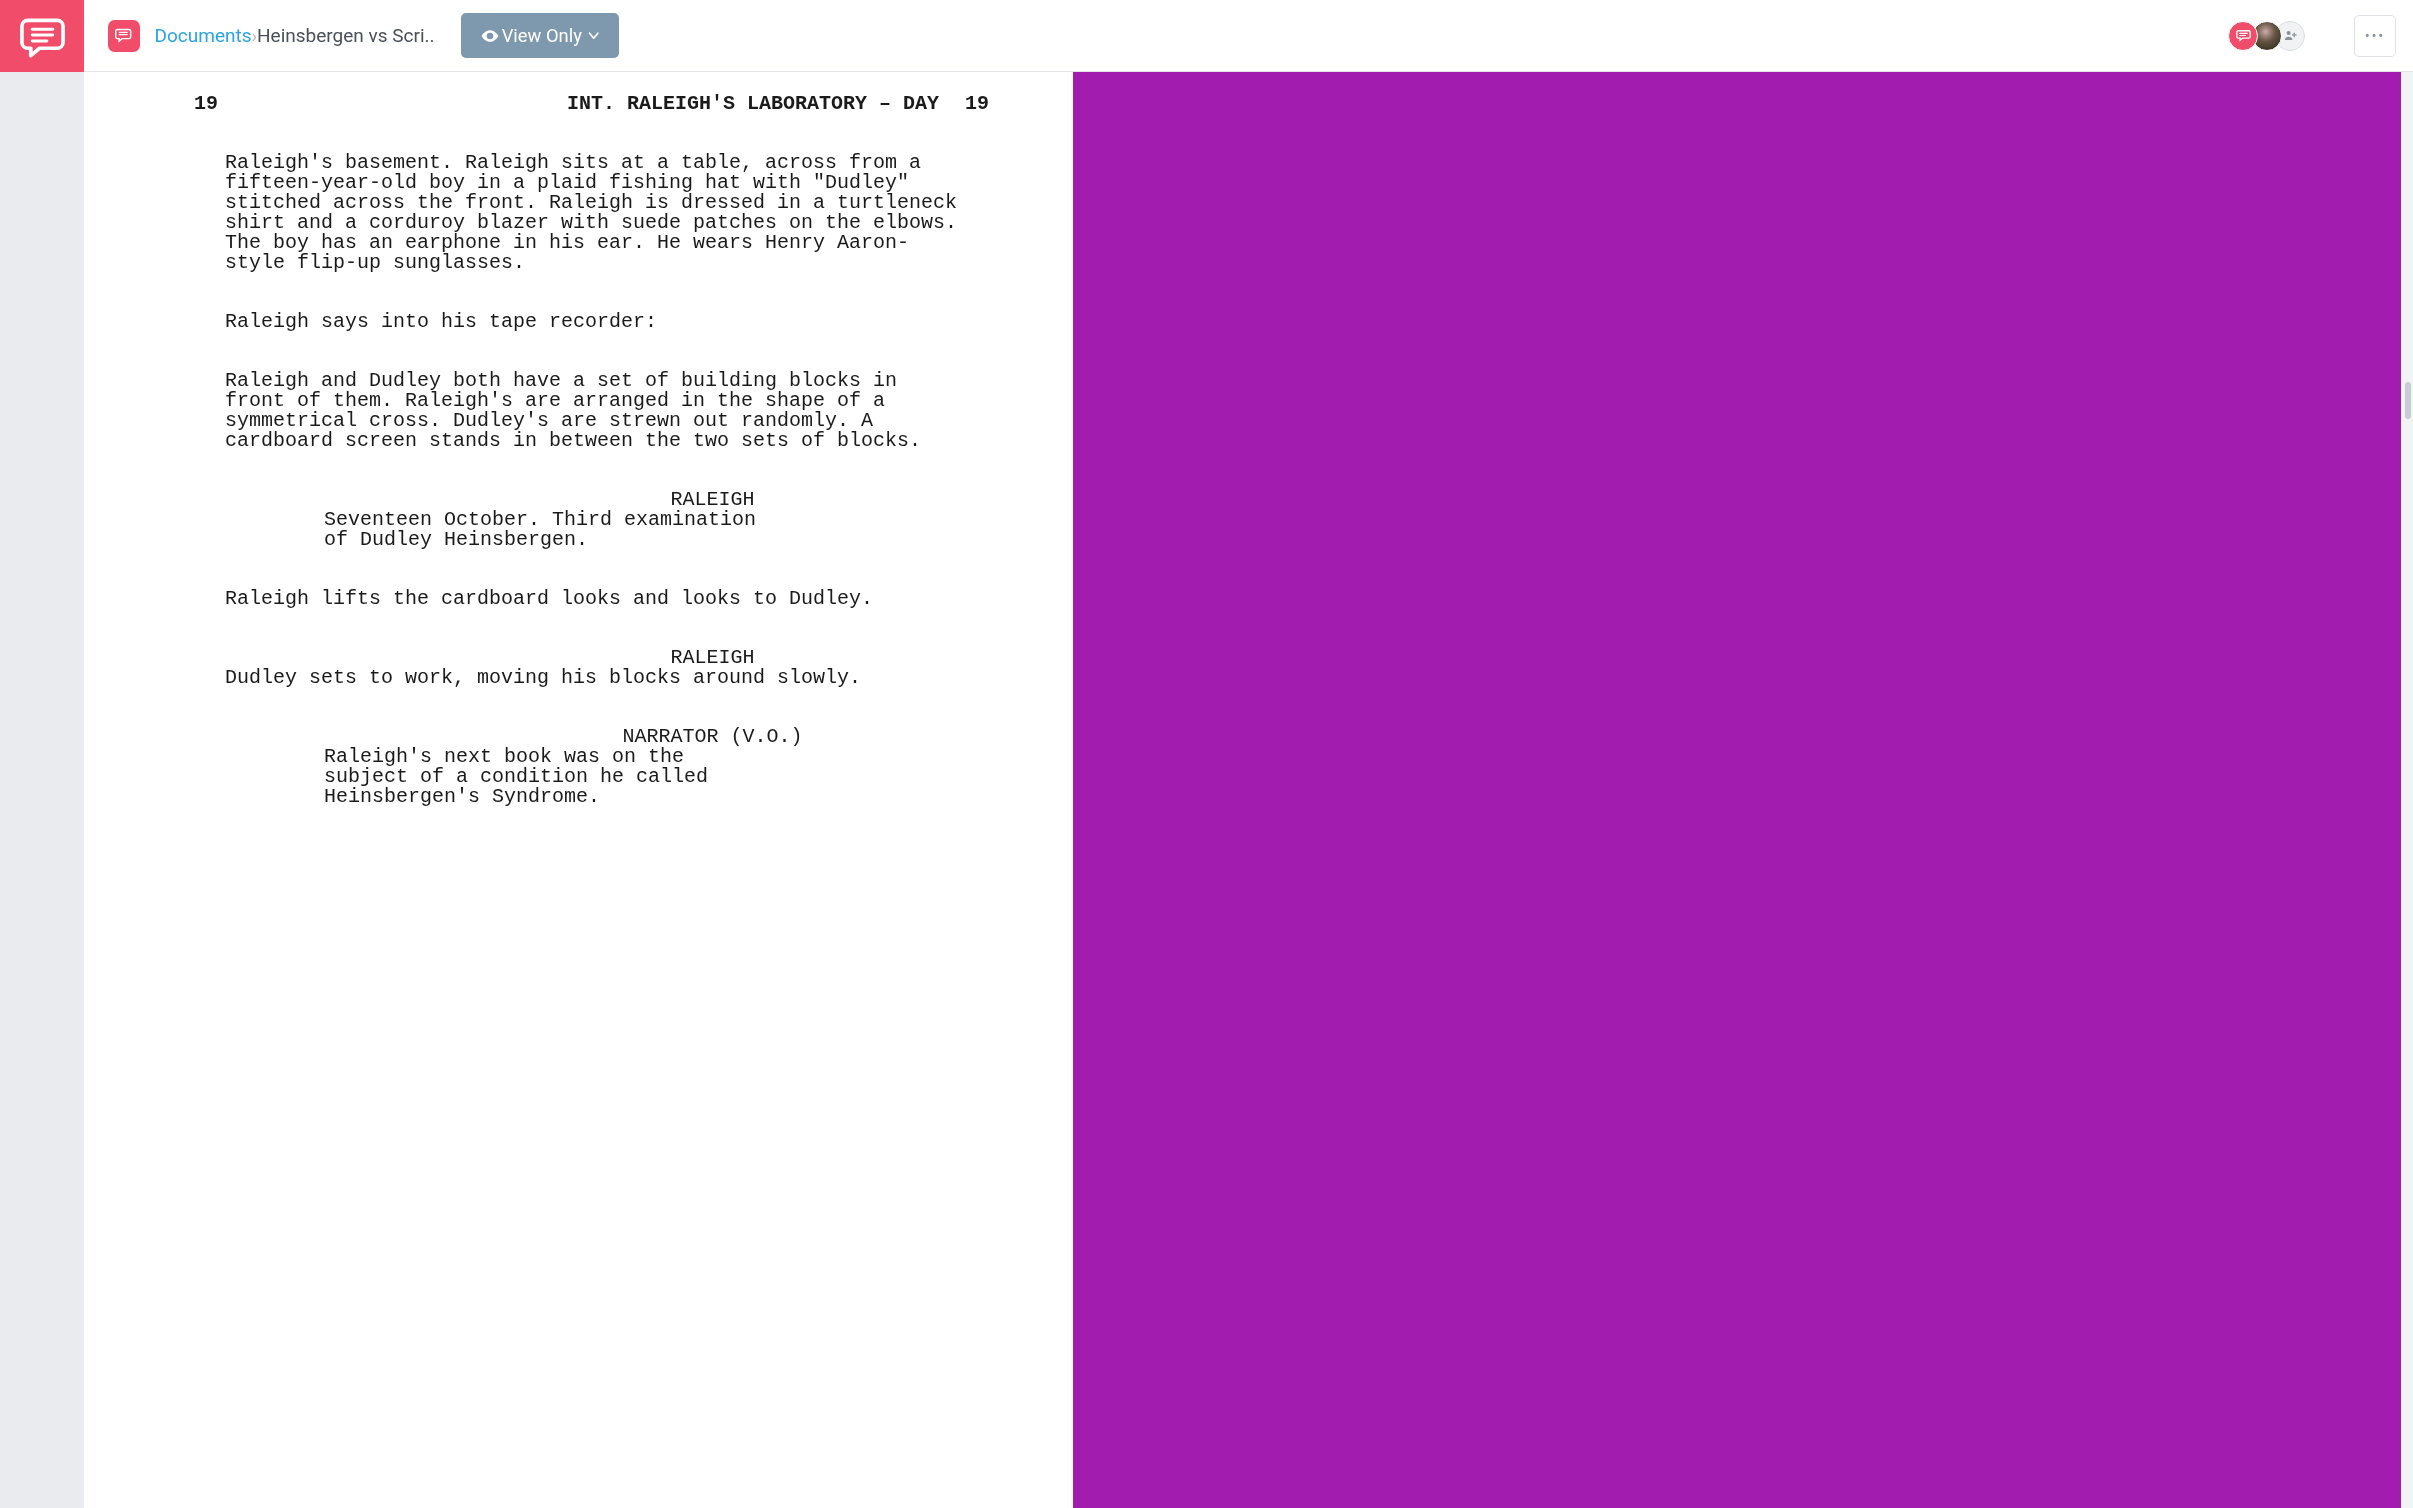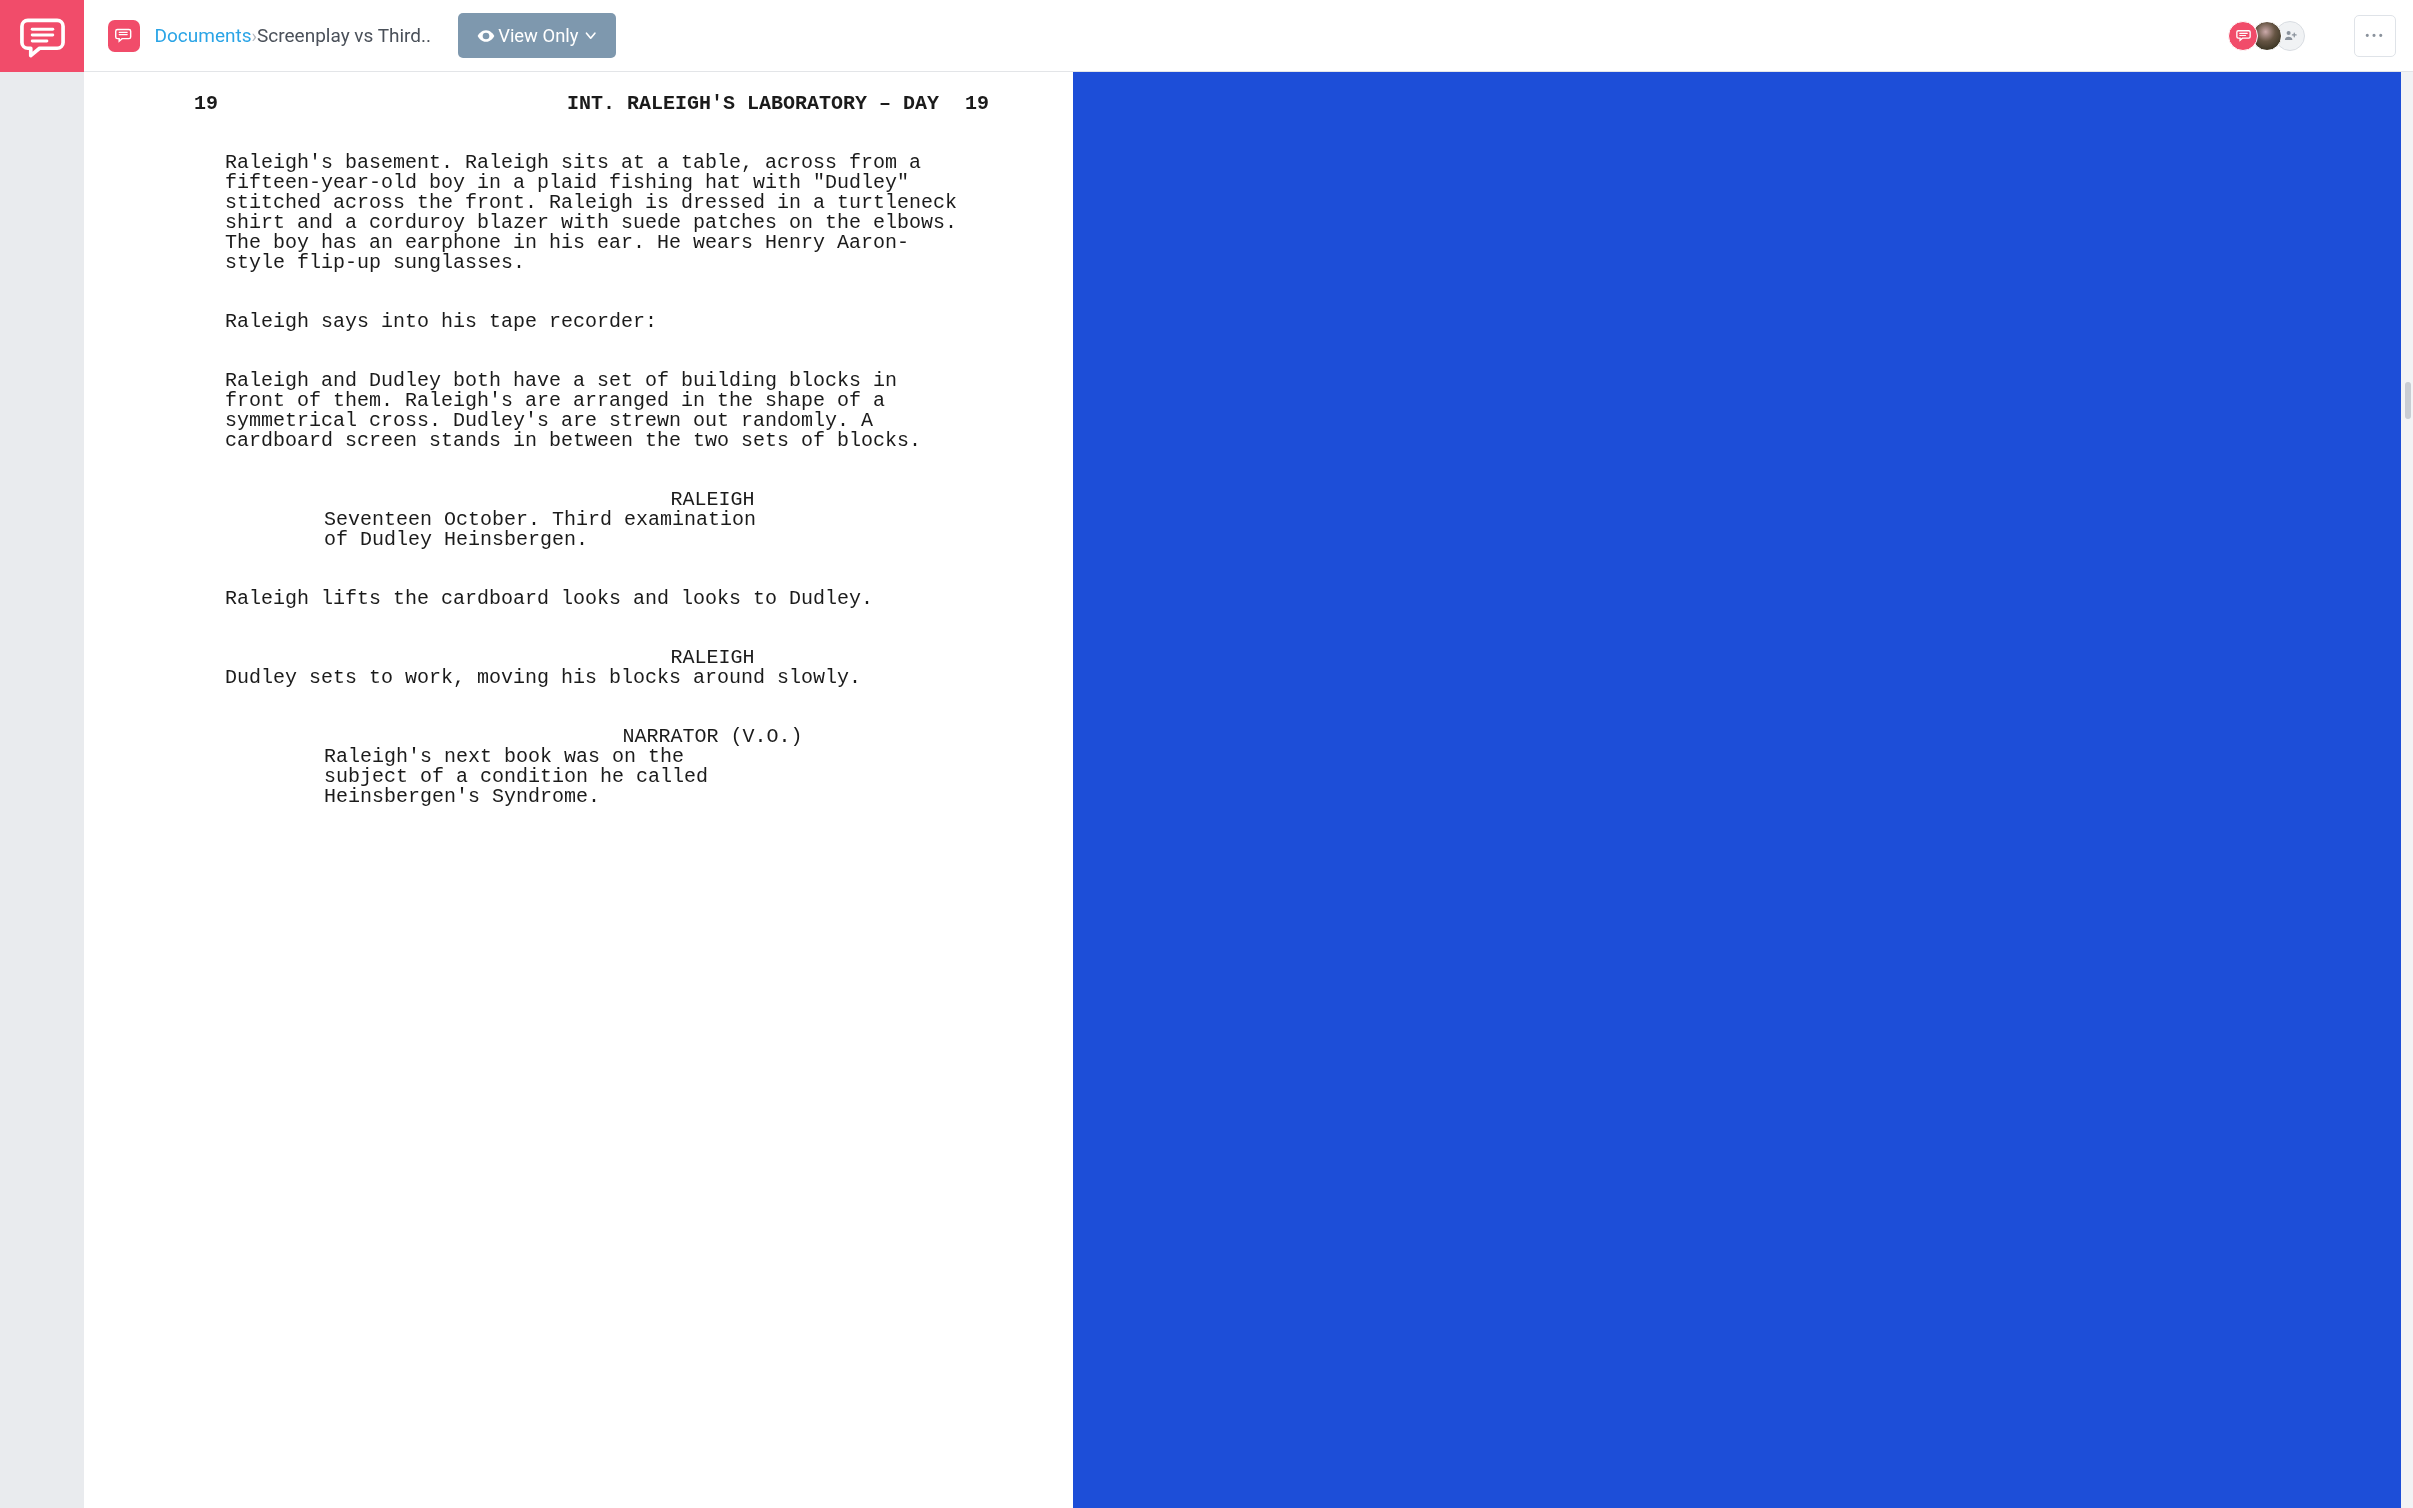--- a/index.html
+++ b/index.html
@@ -92,21 +92,21 @@
     margin-left: 34px;
     cursor: pointer;
     color: #8a929c; letter-spacing: 1.7px; font-size: 15px;
   }
 
   .header-row { display:flex; width:100%; }
 
   .content-area {
     position: absolute;
     top: 72px; left: 84px; right: 0; bottom: 0;
-    background: #1d4ed8;
+    background: #a21caf;
     display: flex; justify-content: flex-start;
   }
 
   .page {
     width: 989px;
     background: #fff;
     min-height: 100%;
     padding: 22px 84px 34px 84px;
     font-family: "Courier New", Courier, monospace;
     font-size: 20px;
@@ -153,21 +153,21 @@
         <svg viewBox="0 0 64 64">
           <path d="M12 12 h40 a6 6 0 0 1 6 6 v20 a6 6 0 0 1 -6 6 h-24 l-10 9 v-9 h-6 a6 6 0 0 1 -6 -6 v-20 a6 6 0 0 1 6 -6 z" fill="none" stroke="#fff" stroke-width="5"></path>
           <line x1="18" y1="22" x2="46" y2="22" stroke="#fff" stroke-width="4" stroke-linecap="round"></line>
           <line x1="18" y1="30" x2="46" y2="30" stroke="#fff" stroke-width="4" stroke-linecap="round"></line>
         </svg>
       </div>
 
       <div class="crumbs">
         <span class="crumb-link">Documents</span>
         <span class="crumb-sep">›</span>
-        <span class="crumb-current">Screenplay vs Third..</span>
+        <span class="crumb-current">Heinsbergen vs Scri..</span>
       </div>
 
       <div class="view-btn">
         <span class="eye">
           <svg width="20" height="20" viewBox="0 0 24 24">
               <path d="M12 5c-5 0-9 4.5-10 7 1 2.5 5 7 10 7s9-4.5 10-7c-1-2.5-5-7-10-7zm0 11a4 4 0 1 1 0-8 4 4 0 0 1 0 8z" fill="#fff"></path>
               <circle cx="12" cy="12" r="2" fill="#7e98ae"></circle>
             </svg>
         </span>
         <span>View Only</span>

